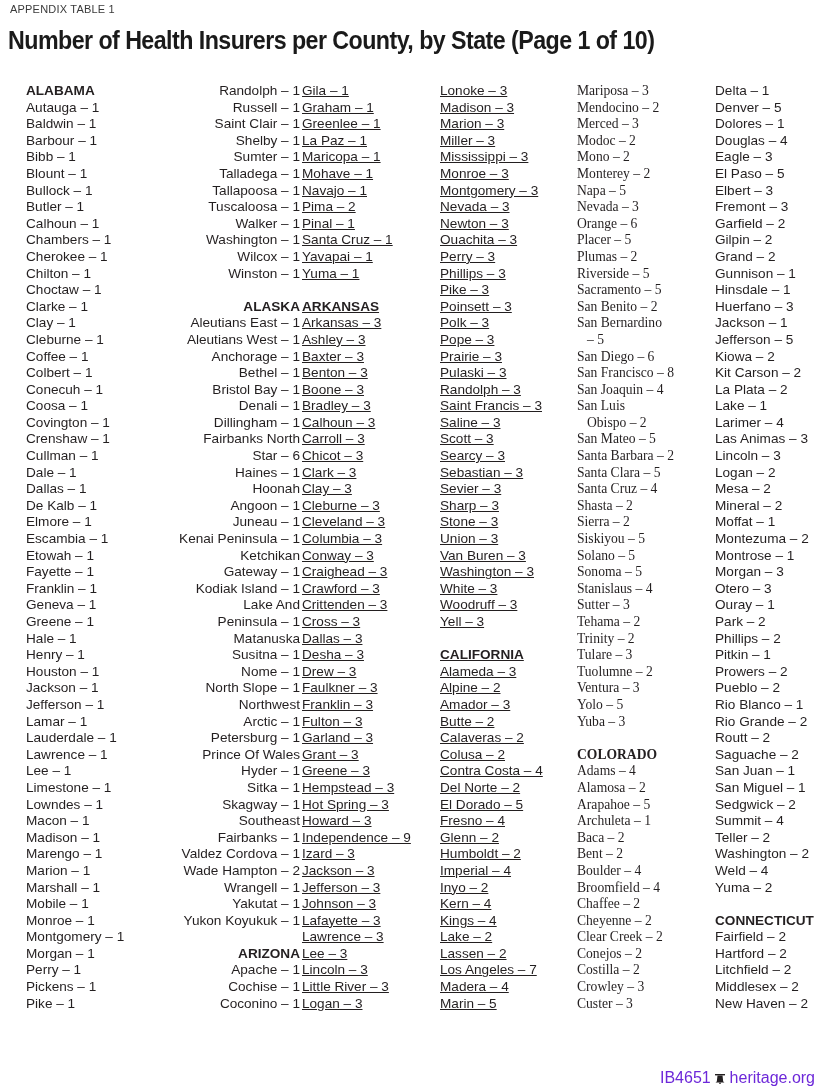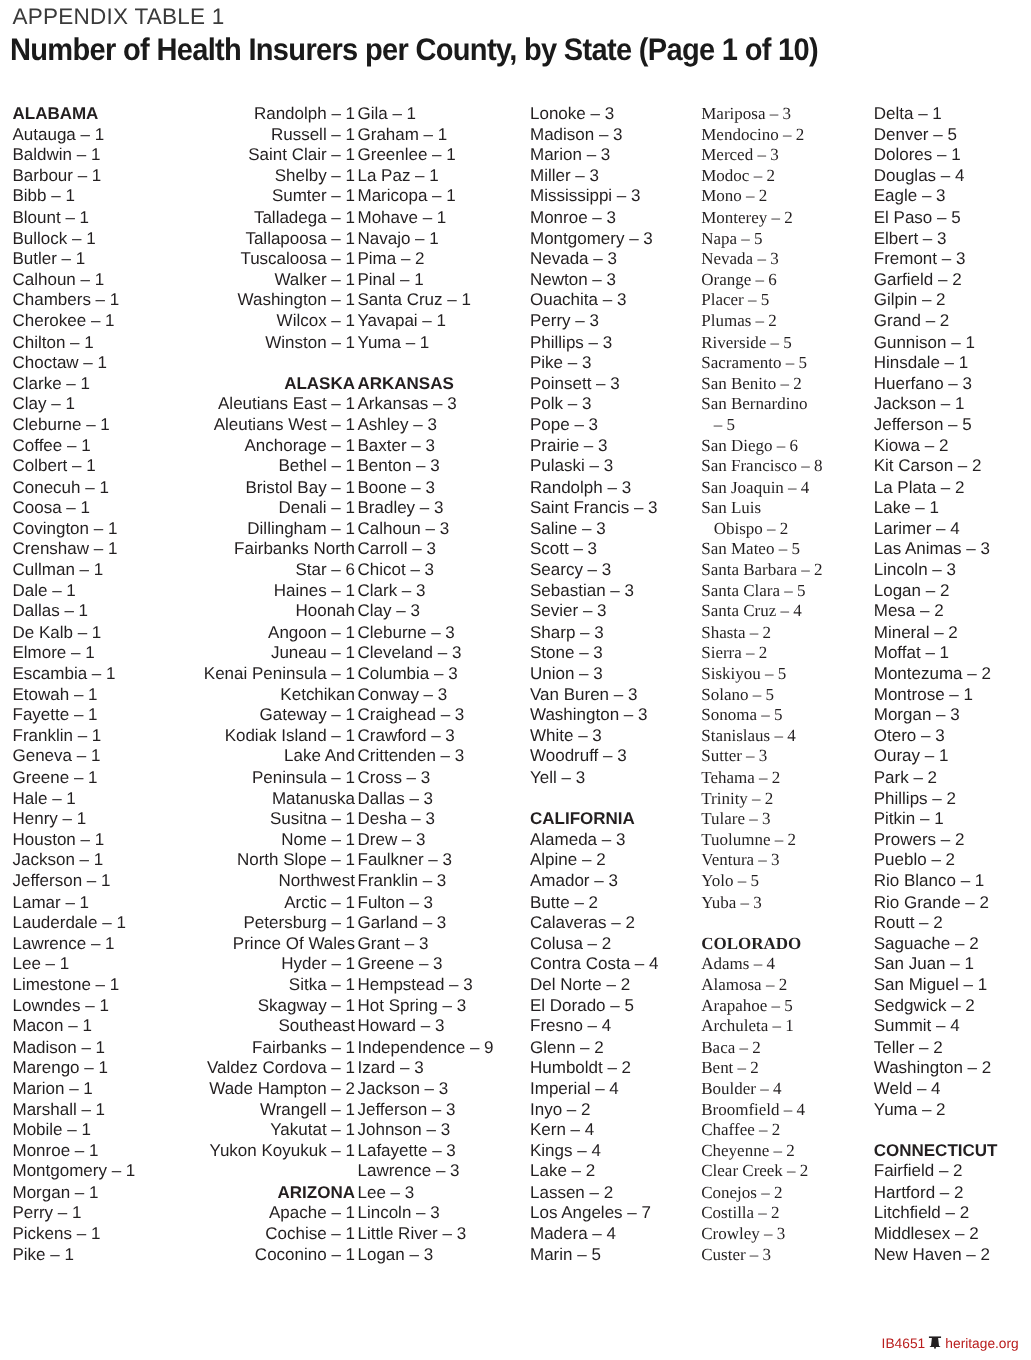--- a/index.html
+++ b/index.html
@@ -1,28 +1,28 @@
 <!DOCTYPE html>
 <html><head>
 <meta charset="utf-8">
 <style>
   html, body { margin:0; padding:0; background:#ffffff; }
   body { width:825px; height:1088px; position:relative; overflow:hidden;
          font-family:"Liberation Sans", "DejaVu Sans", sans-serif; color:#231f20; }
-  .eyebrow { position:absolute; left:10px; top:3px; font-size:18px; color:#3a3a3a;
+  .eyebrow { position:absolute; left:10px; top:3px; font-size:11px; color:#3a3a3a;
              letter-spacing:0.2px; }
   .title { position:absolute; left:8px; top:26px; font-size:25px; font-weight:bold;
            letter-spacing:-0.6px; color:#1a1a1a; transform:scaleX(0.93); transform-origin:left top; white-space:nowrap; }
   .cols { position:absolute; top:83px; left:10px; }
-  .col { position:absolute; top:0; width:136px; }
+  .col { position:absolute; top:0; width:136px;margin-left:16px; }
   .row { height:16.6px; line-height:16.6px; font-size:13.6px; white-space:nowrap; }
   .row.hd { font-weight:bold; }
   .row.cont { padding-left:10px; }
   .row.blank { }
-  .footer { position:absolute; right:10px; top:1069px; font-size:11px; color:#b91c1c; }
+  .footer { position:absolute; right:10px; top:1069px; font-size:16px; color:#6d28d9; }
   .bell { display:inline-block; width:10px; height:10px; vertical-align:-1px; }
 </style>
 </head>
 <body>
 
 <div class="eyebrow">APPENDIX TABLE 1</div>
 <div class="title">Number of Health Insurers per County, by State (Page 1 of 10)</div>
 
 <div class="cols">
   <div class="col" style="left:0px;">
@@ -134,21 +134,21 @@
       <div class="row ">Wade Hampton – 2</div>
       <div class="row ">Wrangell – 1</div>
       <div class="row ">Yakutat – 1</div>
       <div class="row ">Yukon Koyukuk – 1</div>
       <div class="row blank"></div>
       <div class="row hd">ARIZONA</div>
       <div class="row ">Apache – 1</div>
       <div class="row ">Cochise – 1</div>
       <div class="row ">Coconino – 1</div>
     </div>
-  <div class="col" style="left:276px;">
+  <div class="col" style="left:276px;text-decoration:underline;">
       <div class="row ">Gila – 1</div>
       <div class="row ">Graham – 1</div>
       <div class="row ">Greenlee – 1</div>
       <div class="row ">La Paz – 1</div>
       <div class="row ">Maricopa – 1</div>
       <div class="row ">Mohave – 1</div>
       <div class="row ">Navajo – 1</div>
       <div class="row ">Pima – 2</div>
       <div class="row ">Pinal – 1</div>
       <div class="row ">Santa Cruz – 1</div>
@@ -192,21 +192,21 @@
       <div class="row ">Jackson – 3</div>
       <div class="row ">Jefferson – 3</div>
       <div class="row ">Johnson – 3</div>
       <div class="row ">Lafayette – 3</div>
       <div class="row ">Lawrence – 3</div>
       <div class="row ">Lee – 3</div>
       <div class="row ">Lincoln – 3</div>
       <div class="row ">Little River – 3</div>
       <div class="row ">Logan – 3</div>
     </div>
-  <div class="col" style="left:414px;">
+  <div class="col" style="left:414px;text-decoration:underline;">
       <div class="row ">Lonoke – 3</div>
       <div class="row ">Madison – 3</div>
       <div class="row ">Marion – 3</div>
       <div class="row ">Miller – 3</div>
       <div class="row ">Mississippi – 3</div>
       <div class="row ">Monroe – 3</div>
       <div class="row ">Montgomery – 3</div>
       <div class="row ">Nevada – 3</div>
       <div class="row ">Newton – 3</div>
       <div class="row ">Ouachita – 3</div>

